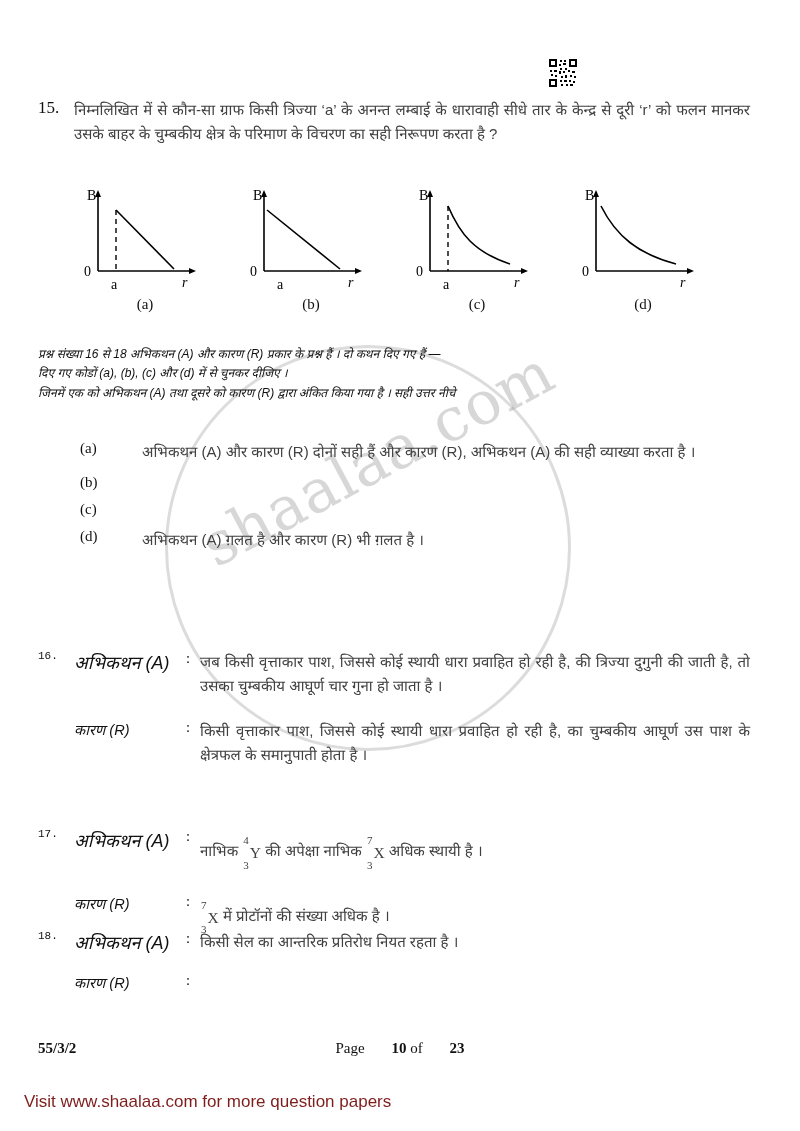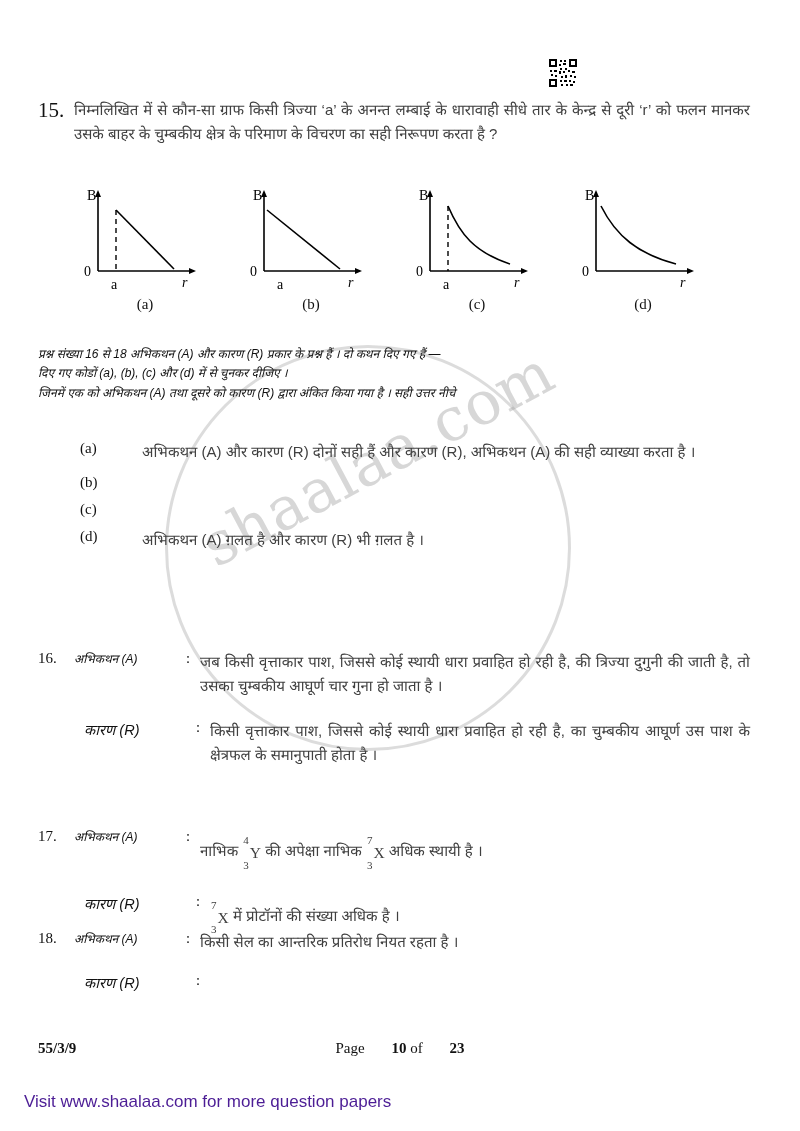--- a/index.html
+++ b/index.html
@@ -60,21 +60,21 @@
     z-index: 8;
   }
 
   .q-row {
     position: absolute;
     display: flex;
   }
   .q-num {
     width: 36px;
     flex: none;
-    font-size: 21px;
+    font-size: 17px;
     font-family: "Liberation Serif", serif;
   }
   .hin {
     font-family: "Liberation Sans", sans-serif;
     font-size: 15px;
     line-height: 1.62;
     color: #404040;
   }
   .hin-it {
     font-family: "Liberation Sans", sans-serif;
@@ -145,34 +145,34 @@
     left: 38px;
     width: 712px;
   }
   .ar-line {
     display: flex;
     margin-bottom: 4px;
   }
   .ar-num {
     width: 36px;
     flex: none;
-    font-size: 15px;
-    font-family: Liberation Serif, serif;
+    font-size: 11px;
+    font-family: Liberation Mono, monospace;
   }
   .ar-tag {
     width: 112px;
     flex: none;
     font-family: "Liberation Sans", sans-serif;
     font-style: italic;
-    font-size: 12px;
+    font-size: 18px;
   }
   .ar-tag-ind {
     width: 112px;
     flex: none;
-    margin-left: 46px;
+    margin-left: 36px;
     font-family: "Liberation Sans", sans-serif;
     font-style: italic;
     font-size: 14.5px;
   }
   .ar-colon { width: 14px; flex:none; font-size: 14.5px; }
   .ar-text { flex: 1; }
 
   #ar16 { top: 650px; }
   #ar17 { top: 828px; }
   #ar18 { top: 930px; }
@@ -221,21 +221,21 @@
     top: 1085px;
     height: 46px;
     background: #ffffff;
   }
   .sitebar-text {
     position: absolute;
     left: 24px;
     top: 1092px;
     font-family: "Liberation Sans", sans-serif;
     font-size: 17px;
-    color: #4c1d95;
+    color: #7f1d1d;
   }
 </style>
 </head>
 <body>
 
 <div class="page">
 
   <div class="qr">
     <svg width="30" height="30" viewBox="0 0 30 30">
       <rect x="0" y="0" width="30" height="30" fill="#fff"></rect>
@@ -418,21 +418,21 @@
         <div class="ar-text hin">किसी सेल का आन्तरिक प्रतिरोध नियत रहता है ।</div>
       </div>
       <div style="height:14px"></div>
       <div class="ar-line">
         <div class="ar-tag-ind">कारण (R)</div>
         <div class="ar-colon">:</div>
       </div>
     </div>
 
     <div class="footer">
-      <div class="footer-code">55/3/9</div>
+      <div class="footer-code">55/3/2</div>
       <div class="footer-page">
         <span>Page</span>
         <b>10</b>
         <span>of</span>
         <b>23</b>
       </div>
       <div class="footer-right"></div>
     </div>
 
     <div class="sitebar"></div>

